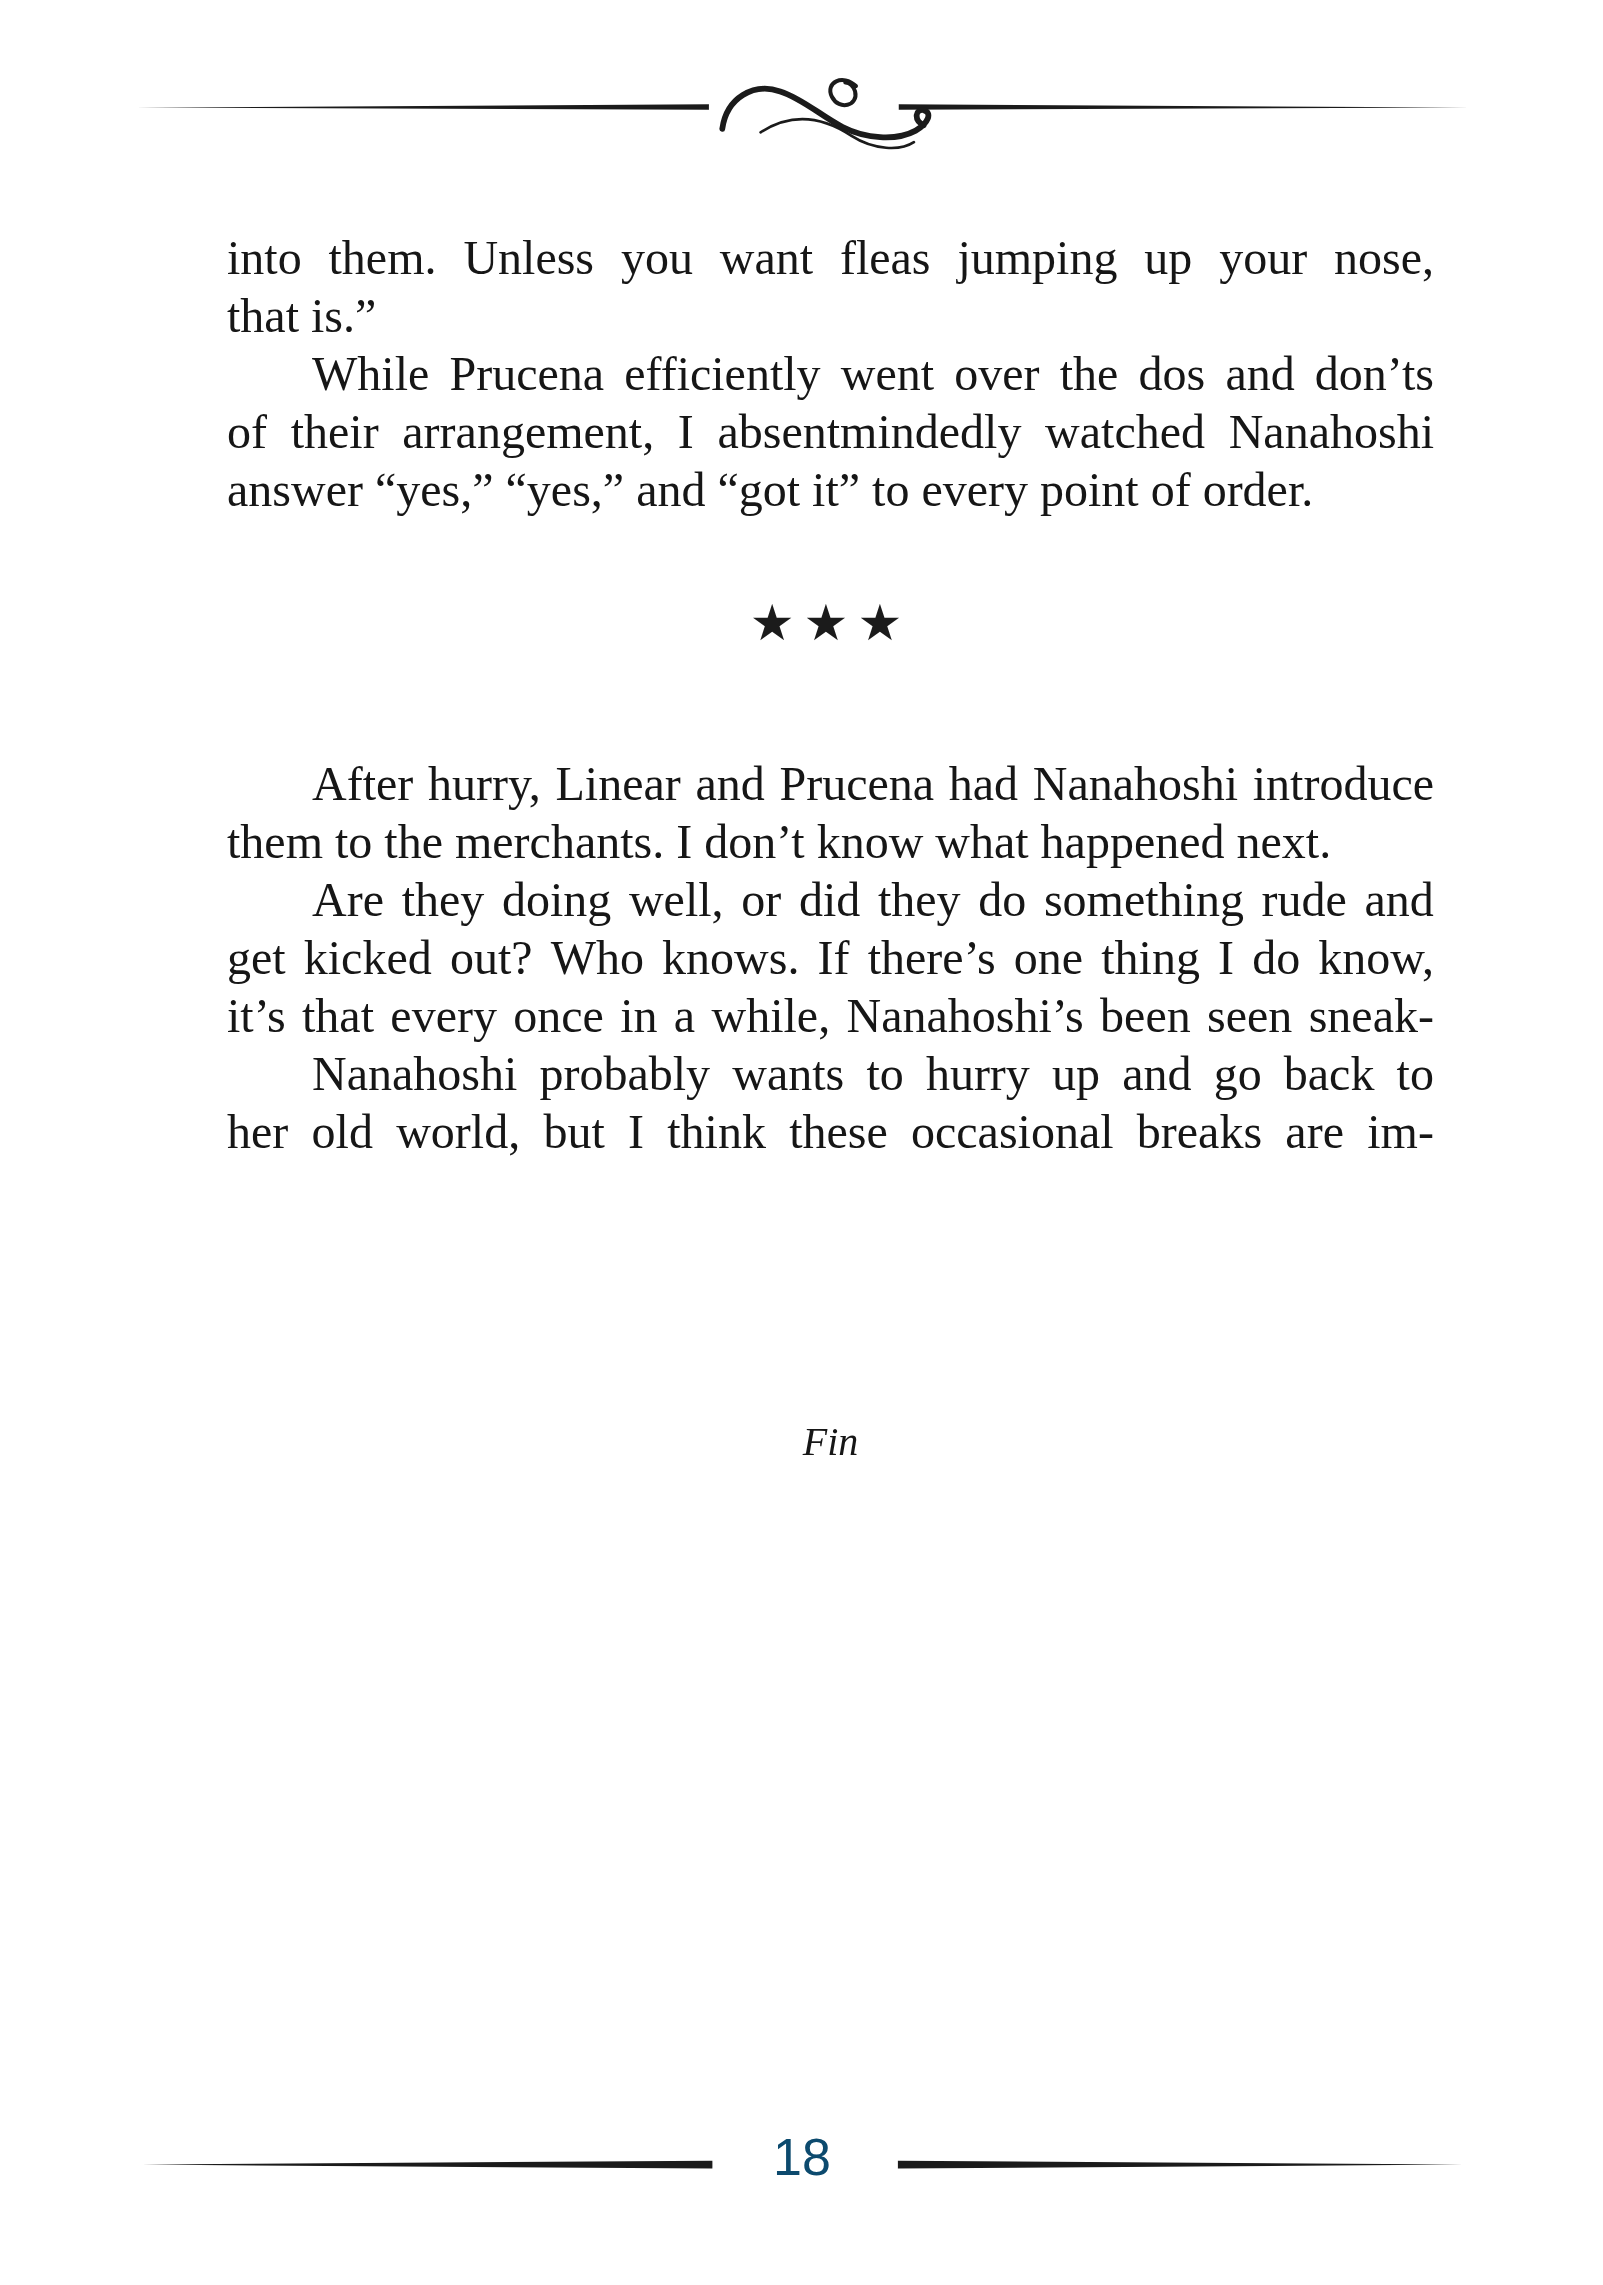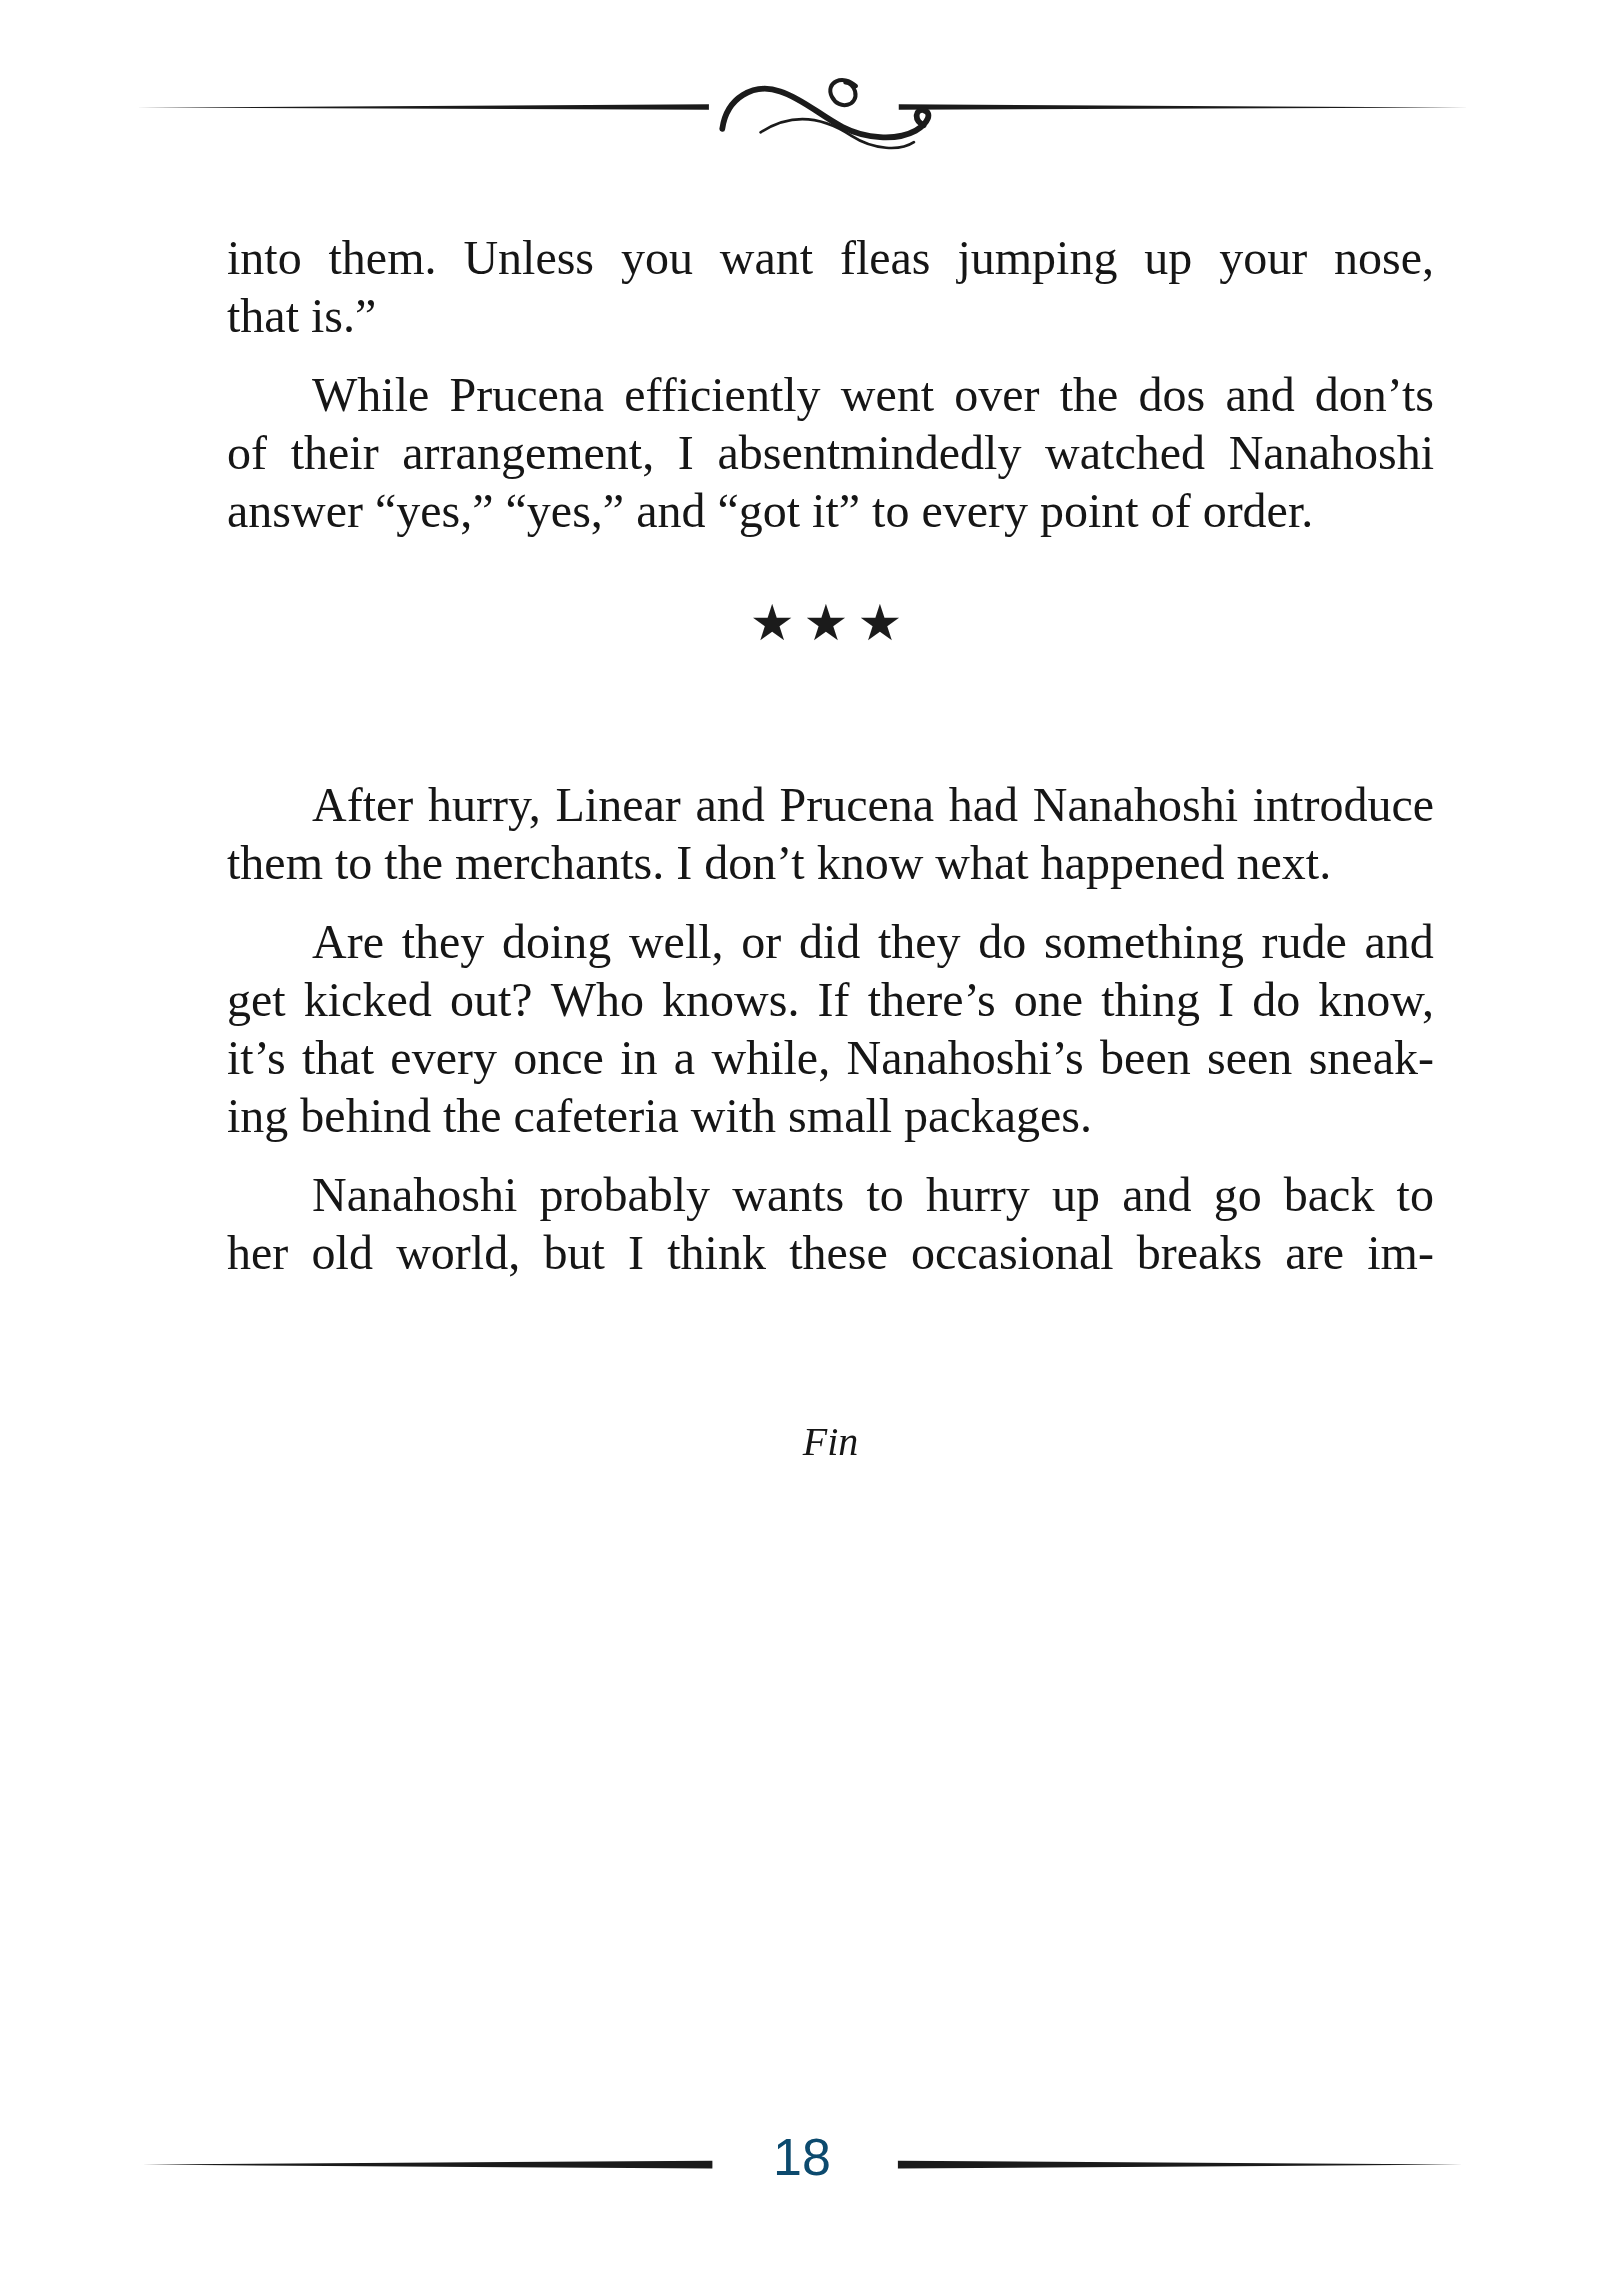--- a/index.html
+++ b/index.html
@@ -15,21 +15,21 @@
   .rule-svg{position:absolute;left:134px;}
   .textcol{
     position:absolute;
     left:227px;
     width:1207px;
     font-size:48px;
     line-height:58px;
   }
   .line{height:58px;white-space:nowrap;}
   .line.j{display:flex;justify-content:space-between;}
-  .line.indent{padding-left:85px;margin-top:21px;}
+  .line.indent{padding-left:85px;}
   .stars{
     position:absolute;
     left:227px;width:1207px;top:588px;
     text-align:center;
     font-size:50px;
     letter-spacing:9px;
     line-height:71px;
     color:#1b1b1b;
   }
   .fin{
@@ -152,21 +152,20 @@
         <span>every</span>
         <span>once</span>
         <span>in</span>
         <span>a</span>
         <span>while,</span>
         <span>Nanahoshi’s</span>
         <span>been</span>
         <span>seen</span>
         <span>sneak-</span>
       </div>
-      <div class="line">ing behind the cafeteria with small packages.</div>
       <div class="line j indent">
         <span>Nanahoshi</span>
         <span>probably</span>
         <span>wants</span>
         <span>to</span>
         <span>hurry</span>
         <span>up</span>
         <span>and</span>
         <span>go</span>
         <span>back</span>

